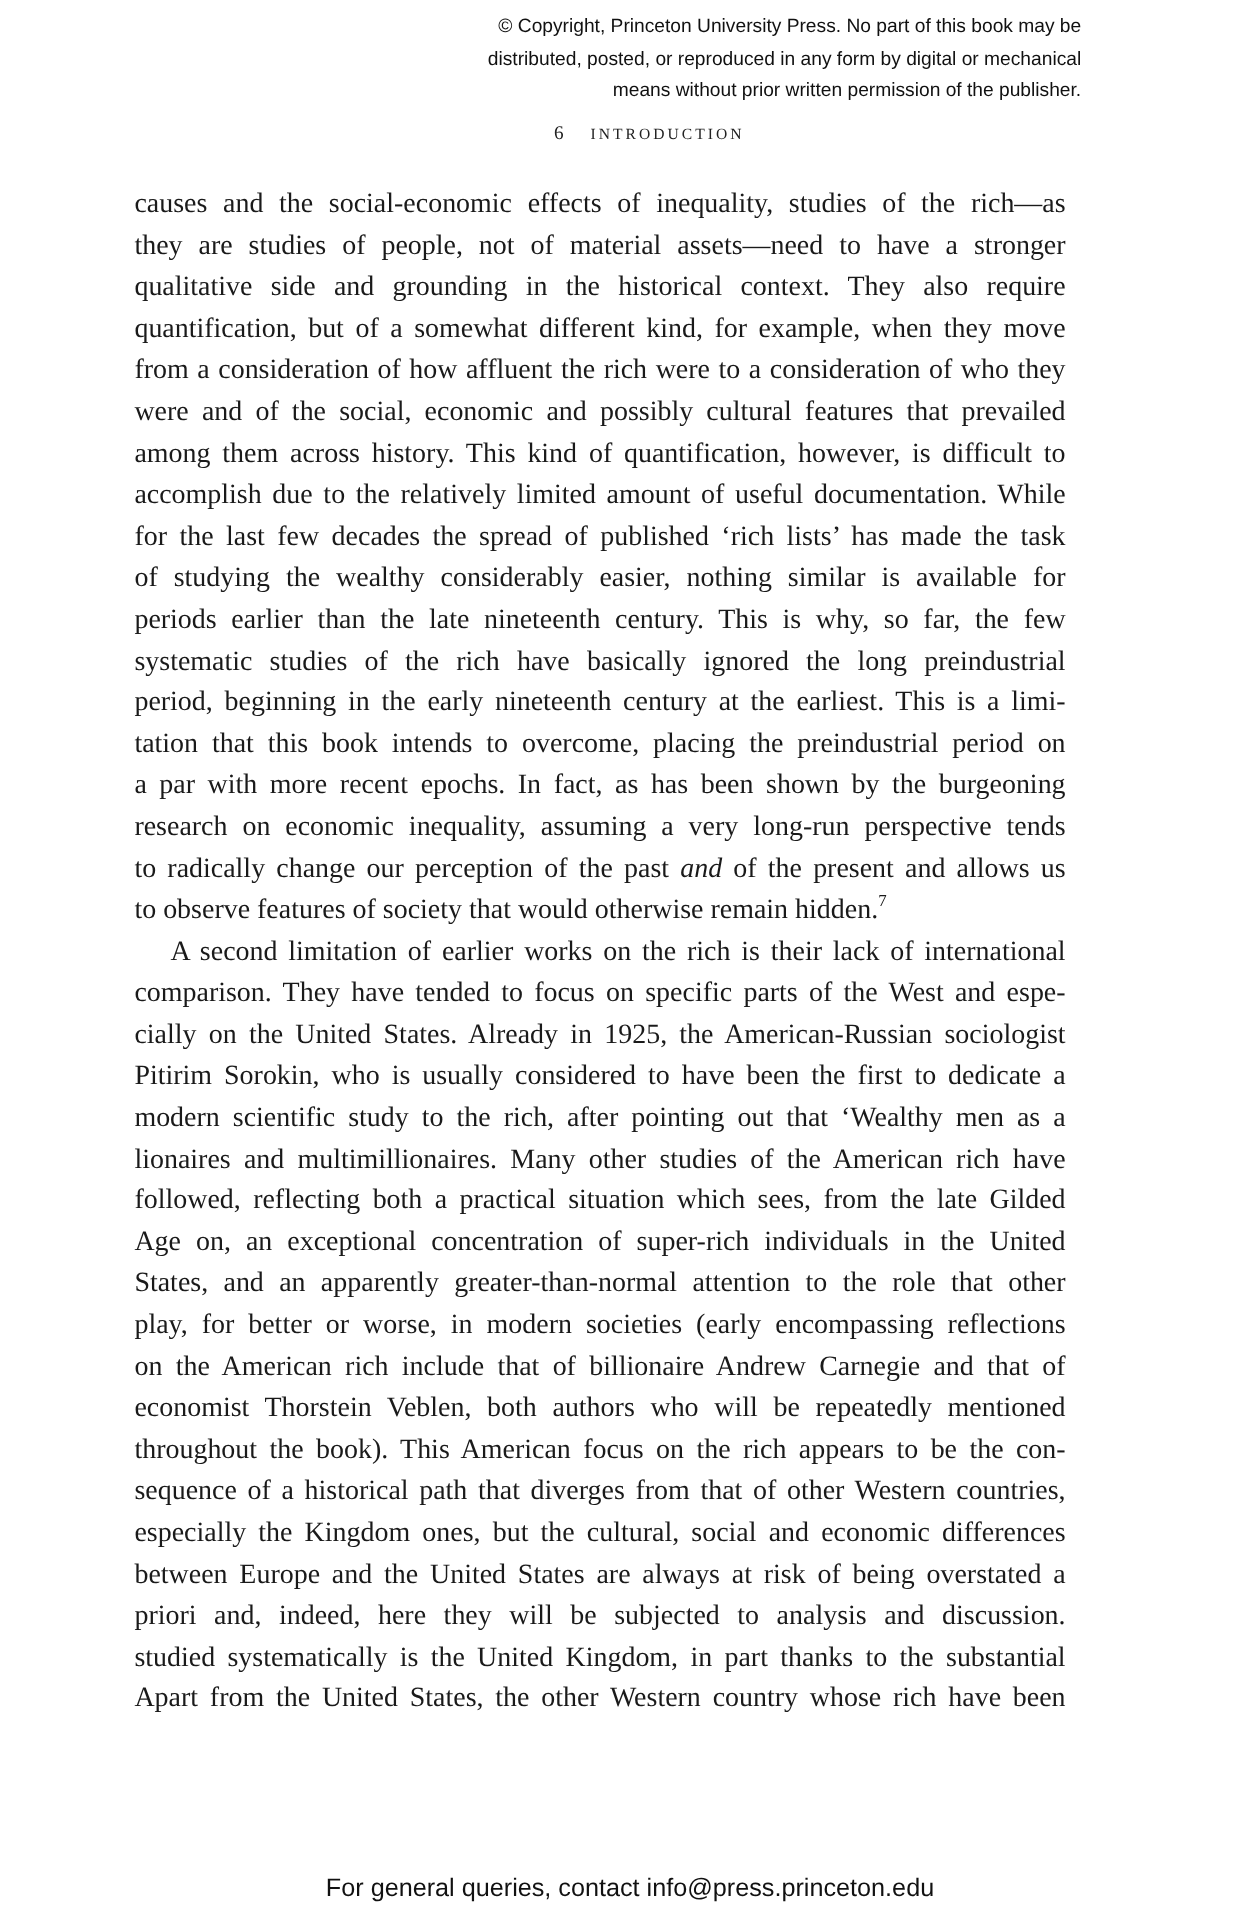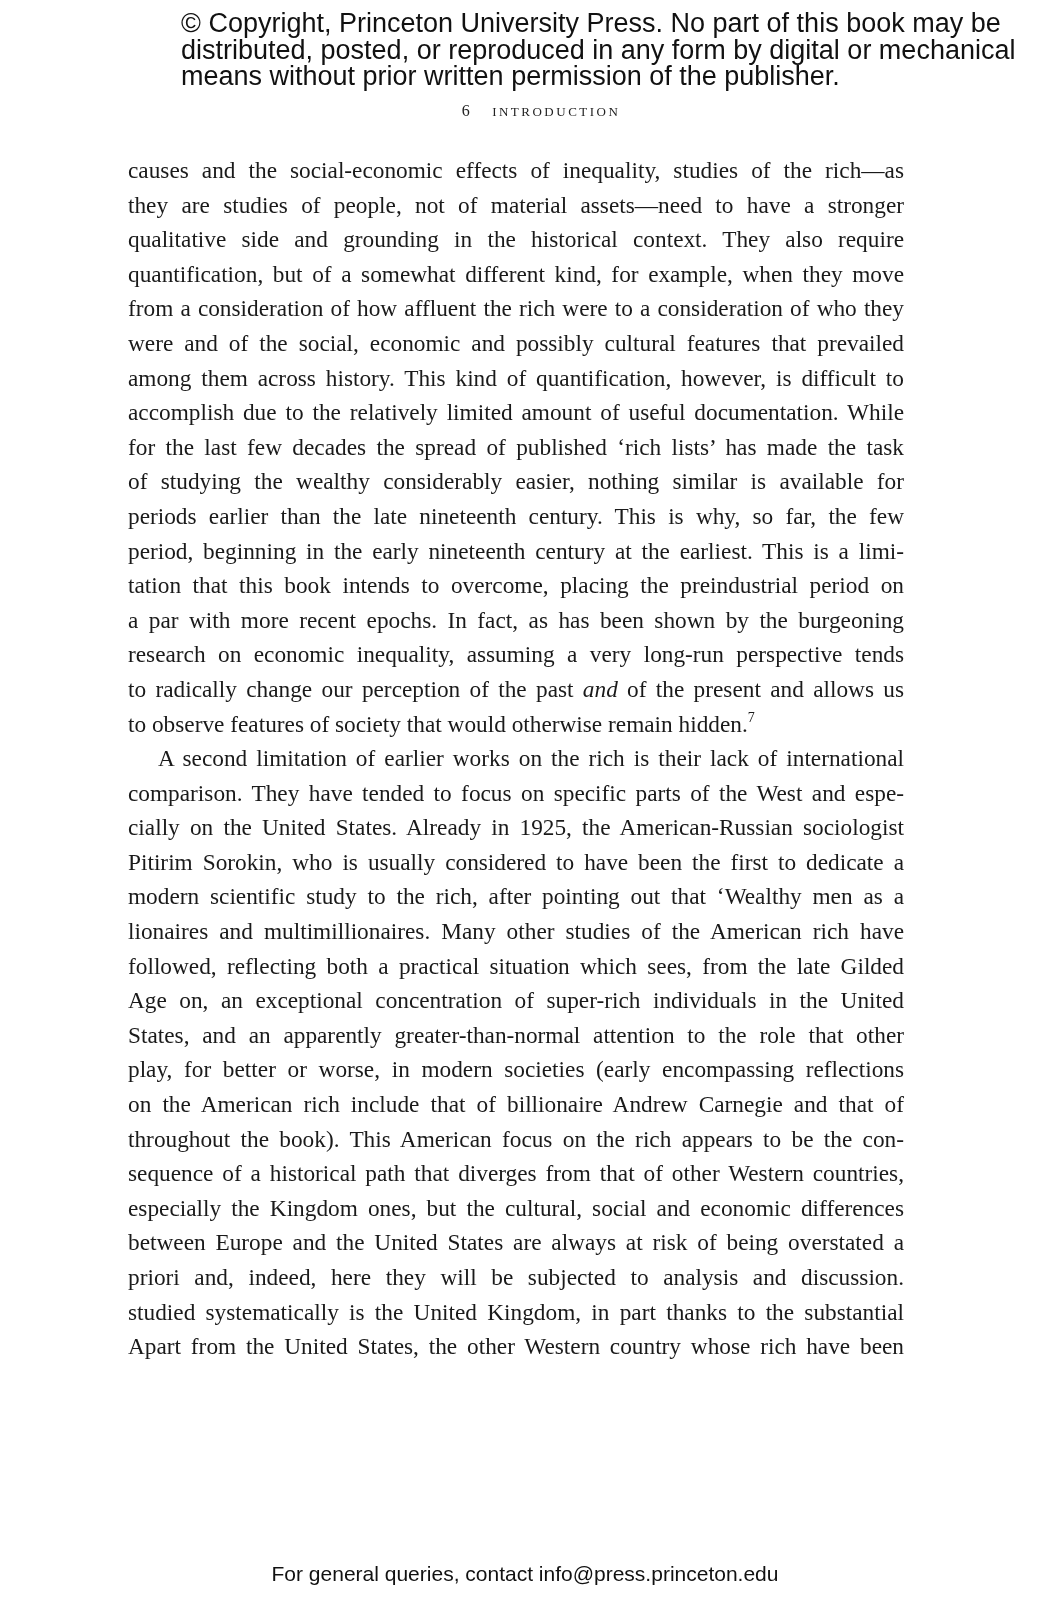--- a/index.html
+++ b/index.html
@@ -1,29 +1,29 @@
 <!DOCTYPE html>
 <html><head>
 <meta charset="utf-8">
 <style>
   html, body { margin: 0; padding: 0; background: #ffffff; }
   body { width: 1050px; height: 1600px; position: relative; overflow: hidden; color: #1a1a1a; }
   .copyright {
     position: absolute; left: 181px; top: 10px; width: 720px;
-    font-family: "Liberation Sans", sans-serif; font-size: 27px; line-height: 26.5px; color: #111;
+    font-family: "Liberation Sans", sans-serif; font-size: 16px; line-height: 26.5px; color: #111; text-align: right;
   }
   .copyright div { white-space: nowrap; }
   .running-head {
     position: absolute; left: 16px; width: 1050px; top: 100px; text-align: center;
     font-family: "Liberation Serif", serif; font-size: 16px; letter-spacing: 2.5px; color: #222;
   }
   .running-head .num { margin-right: 16px; letter-spacing: 0; }
   .running-head .title { font-variant: small-caps; text-transform: lowercase; letter-spacing: 2.5px; font-size: 18px; }
   .body-text {
-    position: absolute; left: 128px; top: 153px; width: 776px;
+    position: absolute; left: 112px; top: 153px; width: 776px;
     font-family: "Liberation Serif", serif; font-size: 23.3px; line-height: 34.6px; color: #1a1a1a;
   }
   .line { display: block; white-space: nowrap; text-align: justify; text-align-last: justify; height: 34.6px; overflow: visible; }
   .line.last { text-align-last: left; }
   .line.indent { padding-left: 30px; }
   .line em { font-style: italic; }
   sup { font-size: 14px; line-height: 0; vertical-align: 10px; }
   .footer {
     position: absolute; left: 0; width: 1050px; top: 1562px; text-align: center;
     font-family: "Liberation Sans", sans-serif; font-size: 21px; color: #111;
@@ -48,37 +48,39 @@
   <span class="line">they are studies of people, not of material assets—need to have a stronger</span>
   <span class="line">qualitative side and grounding in the historical context. They also require</span>
   <span class="line">quantification, but of a somewhat different kind, for example, when they move</span>
   <span class="line">from a consideration of how affluent the rich were to a consideration of who they</span>
   <span class="line">were and of the social, economic and possibly cultural features that prevailed</span>
   <span class="line">among them across history. This kind of quantification, however, is difficult to</span>
   <span class="line">accomplish due to the relatively limited amount of useful documentation. While</span>
   <span class="line">for the last few decades the spread of published ‘rich lists’ has made the task</span>
   <span class="line">of studying the wealthy considerably easier, nothing similar is available for</span>
   <span class="line">periods earlier than the late nineteenth century. This is why, so far, the few</span>
+  <span class="line">systematic studies of the rich have basically ignored the long preindustrial</span>
   <span class="line">period, beginning in the early nineteenth century at the earliest. This is a limi-</span>
   <span class="line">tation that this book intends to overcome, placing the preindustrial period on</span>
   <span class="line">a par with more recent epochs. In fact, as has been shown by the burgeoning</span>
   <span class="line">research on economic inequality, assuming a very long-run perspective tends</span>
   <span class="line"><span>to radically change our perception of the past </span><em>and</em><span> of the present and allows us</span></span>
   <span class="line last"><span>to observe features of society that would otherwise remain hidden.</span><sup>7</sup></span>
   <span class="line indent">A second limitation of earlier works on the rich is their lack of international</span>
   <span class="line">comparison. They have tended to focus on specific parts of the West and espe-</span>
   <span class="line">cially on the United States. Already in 1925, the American-Russian sociologist</span>
   <span class="line">Pitirim Sorokin, who is usually considered to have been the first to dedicate a</span>
   <span class="line">modern scientific study to the rich, after pointing out that ‘Wealthy men as a</span>
   <span class="line">lionaires and multimillionaires. Many other studies of the American rich have</span>
   <span class="line">followed, reflecting both a practical situation which sees, from the late Gilded</span>
   <span class="line">Age on, an exceptional concentration of super-rich individuals in the United</span>
   <span class="line">States, and an apparently greater-than-normal attention to the role that other</span>
   <span class="line">play, for better or worse, in modern societies (early encompassing reflections</span>
   <span class="line">on the American rich include that of billionaire Andrew Carnegie and that of</span>
+  <span class="line">economist Thorstein Veblen, both authors who will be repeatedly mentioned</span>
   <span class="line">throughout the book). This American focus on the rich appears to be the con-</span>
   <span class="line">sequence of a historical path that diverges from that of other Western countries,</span>
   <span class="line">especially the Kingdom ones, but the cultural, social and economic differences</span>
   <span class="line">between Europe and the United States are always at risk of being overstated a</span>
   <span class="line">priori and, indeed, here they will be subjected to analysis and discussion.</span>
   <span class="line">studied systematically is the United Kingdom, in part thanks to the substantial</span>
   <span class="line">Apart from the United States, the other Western country whose rich have been</span>
 </div>
 
 <div class="footer">For general queries, contact info@press.princeton.edu</div>

